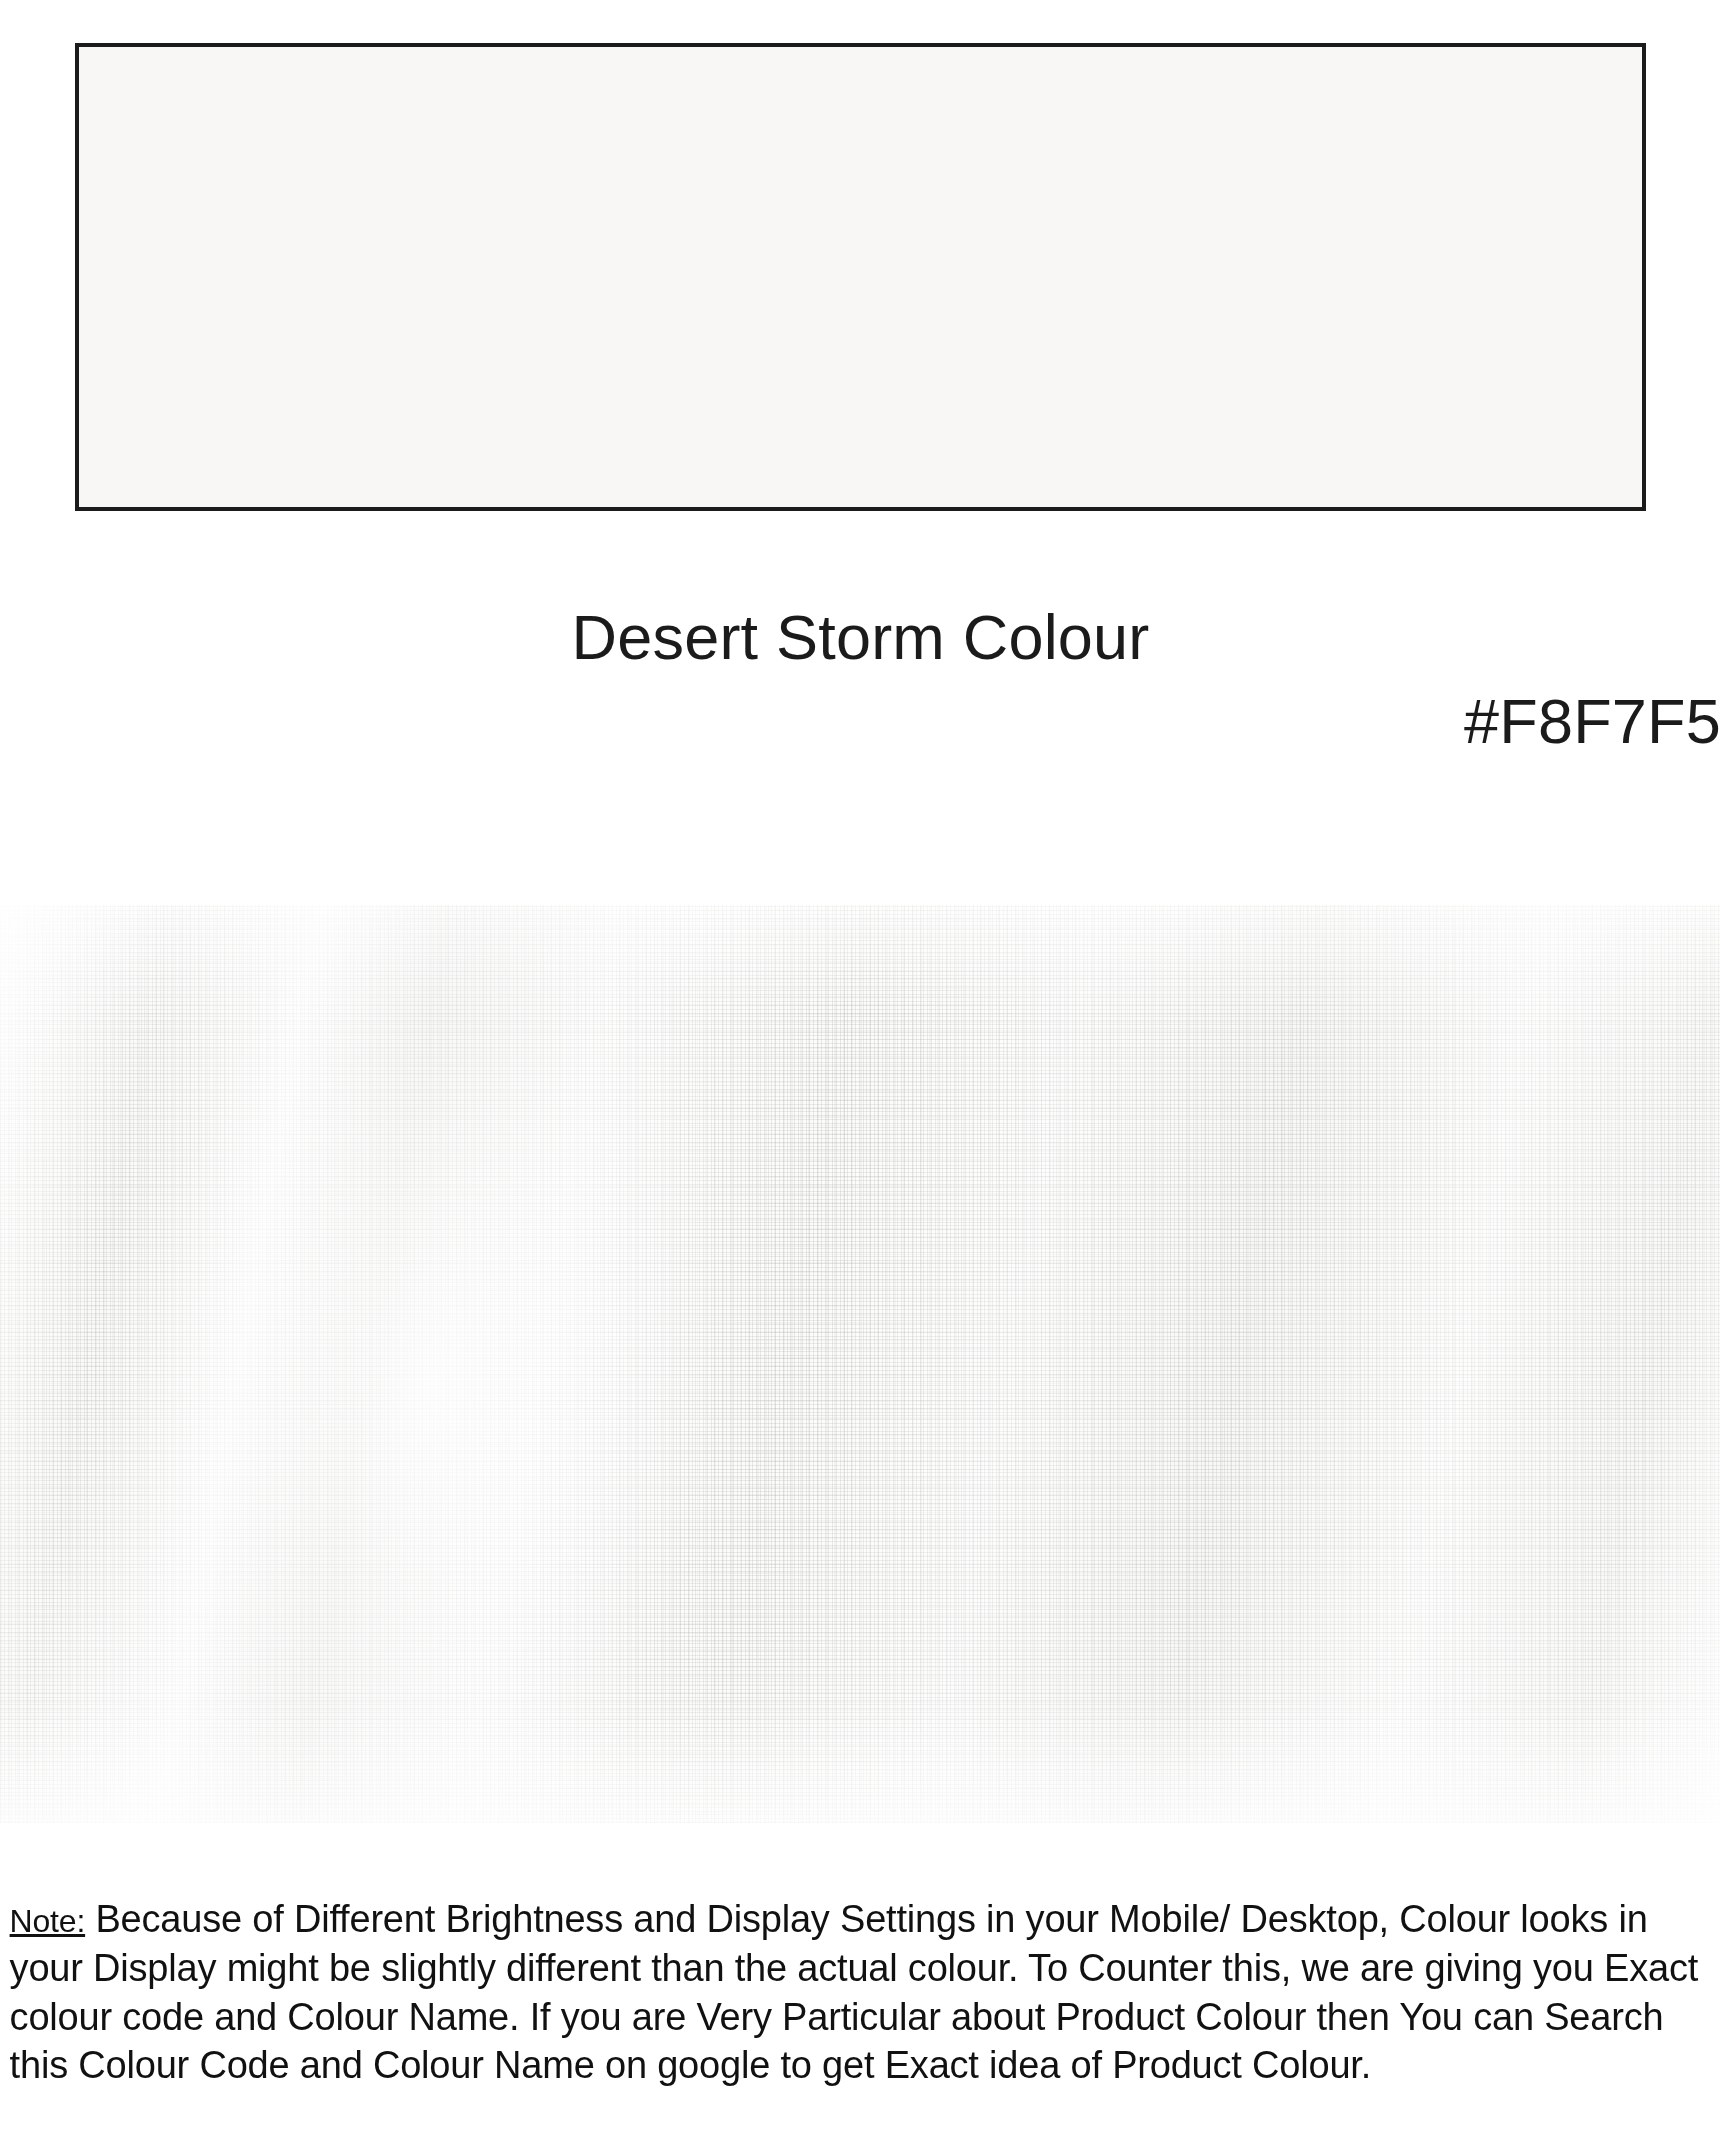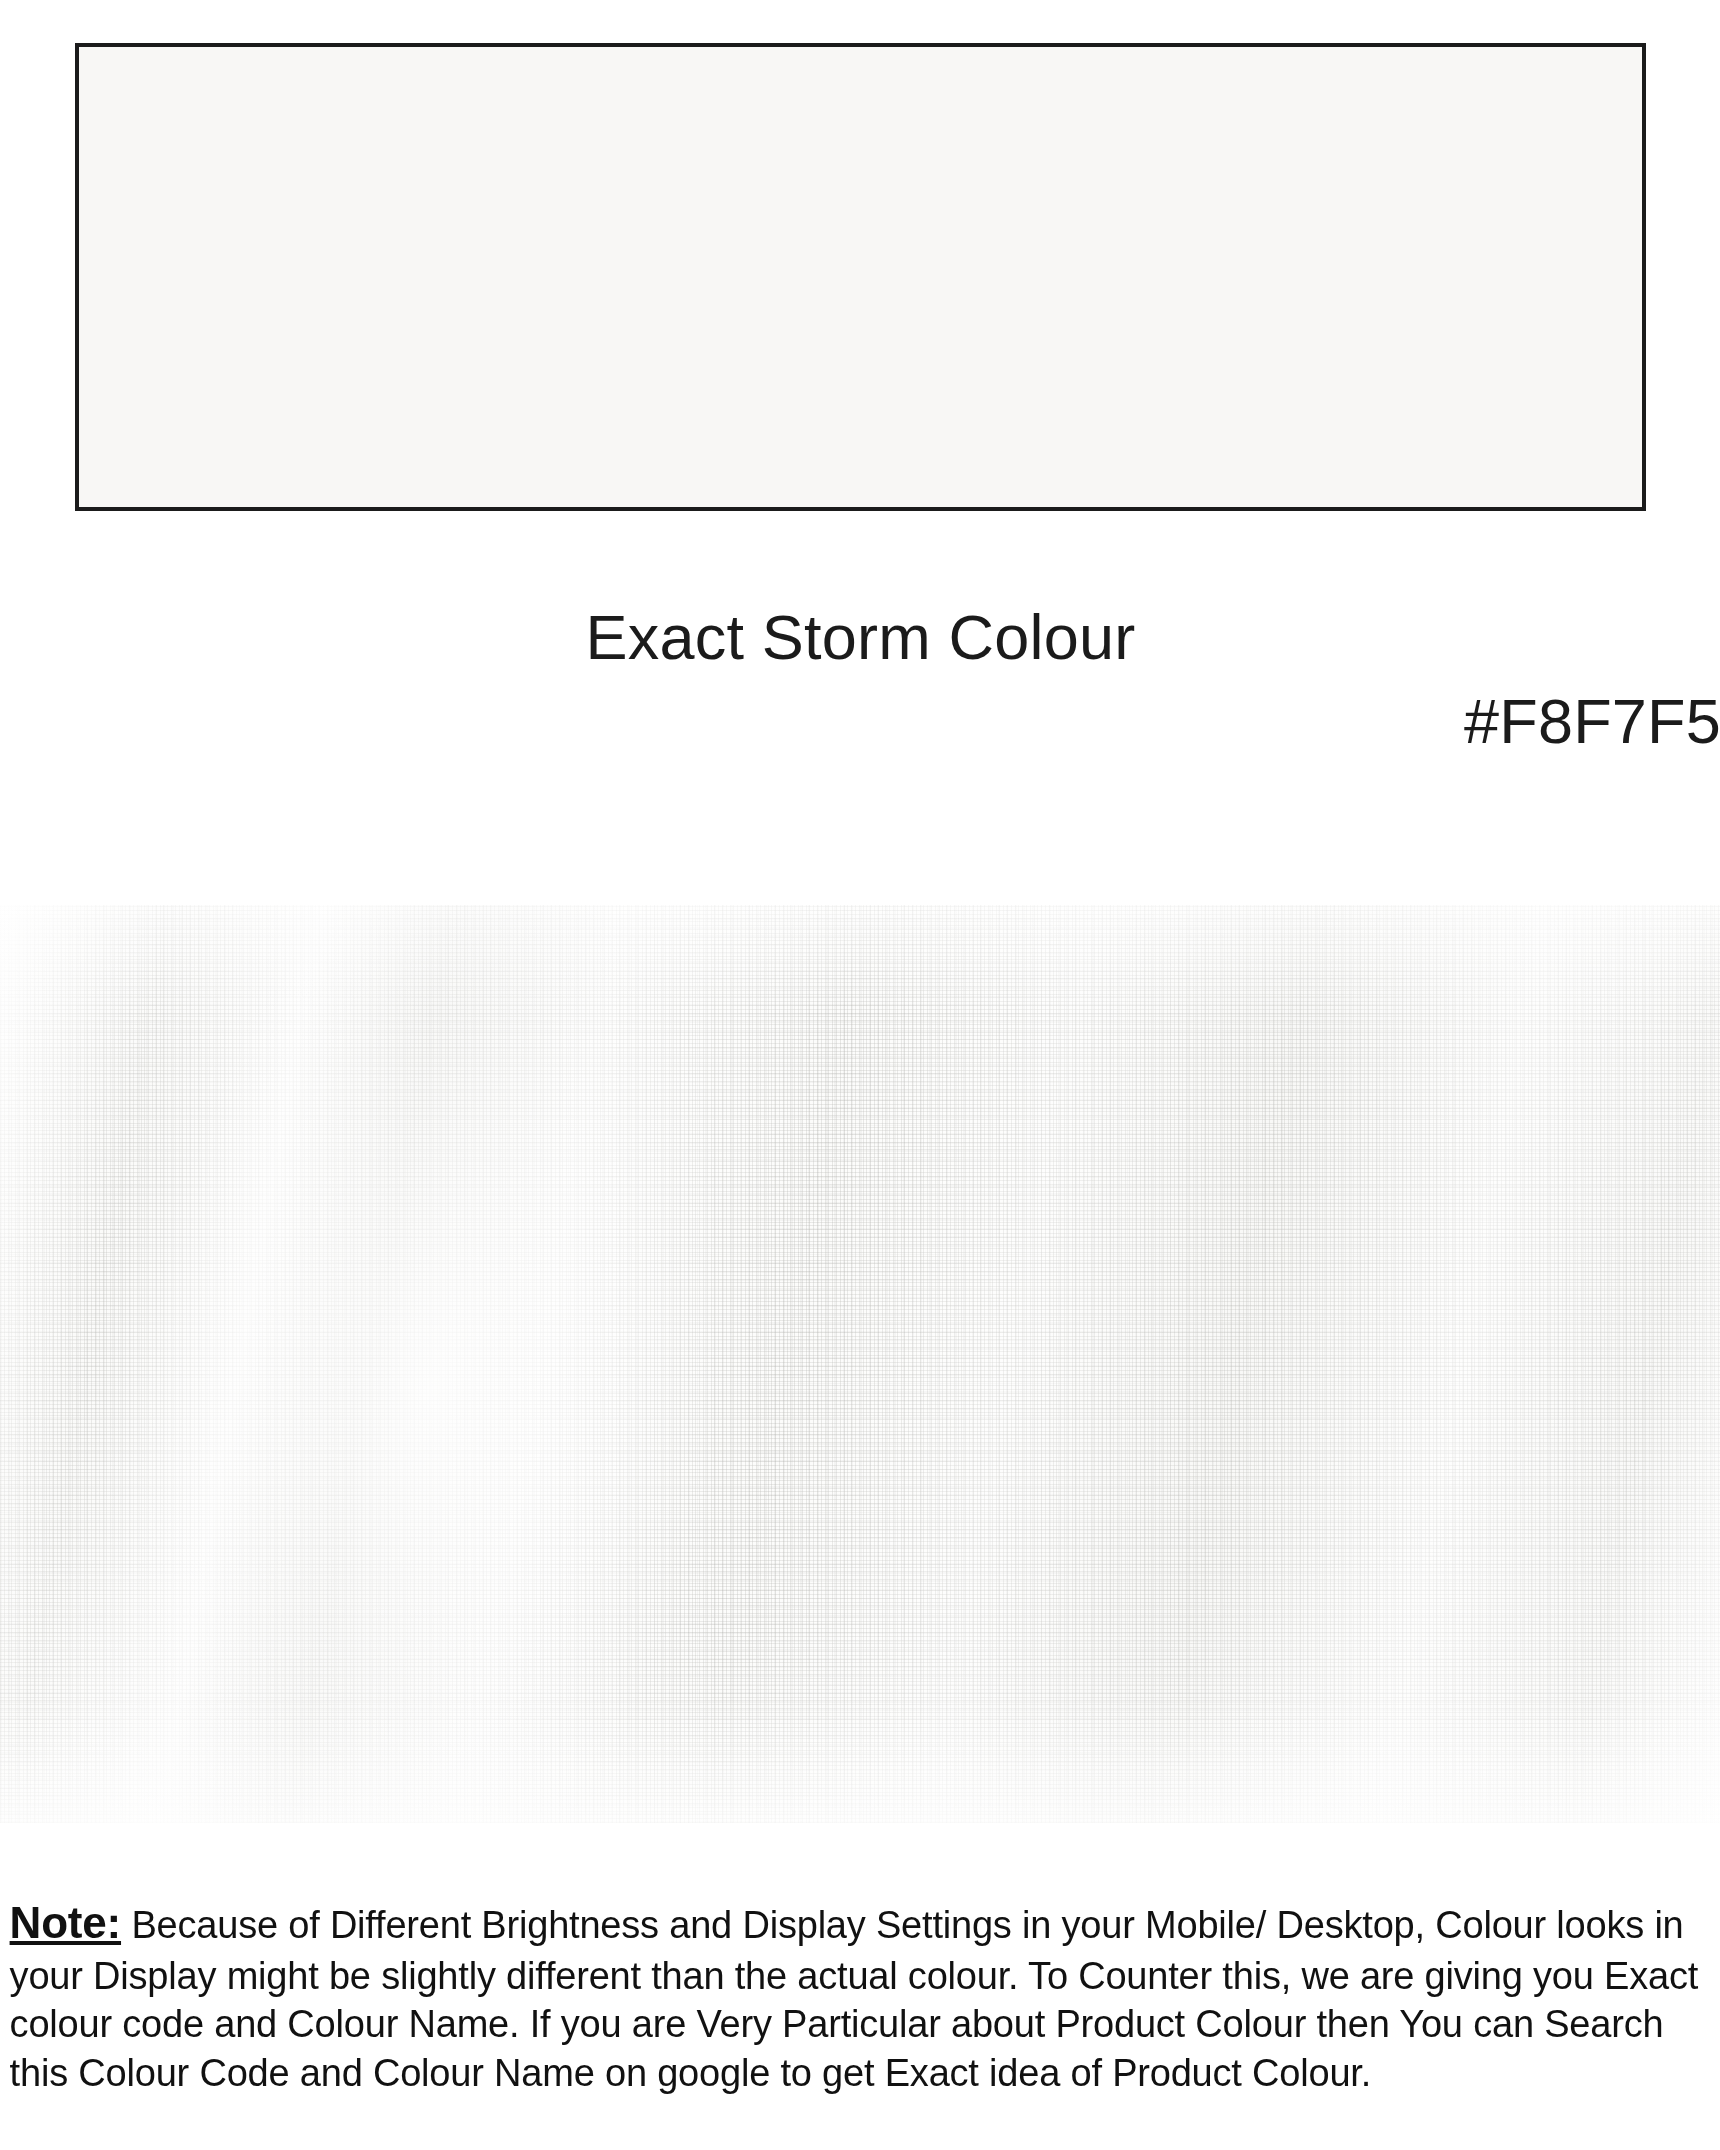--- a/index.html
+++ b/index.html
@@ -136,34 +136,34 @@
 
   
   .note {
     padding: 34px 7.6px 0 9.6px;
     font-size: 38px;
     line-height: 1.28;
     color: #111111;
     letter-spacing: -0.2px;
   }
   .note .lead {
-    font-weight: bold;
+    font-weight: normal;
     text-decoration: underline;
-    font-size: 44px;
+    font-size: 32px;
   }
 </style>
 </head>
 <body>
 
 <div class="swatch-wrap">
   <div class="swatch" id="swatch-box" style="background-color: rgb(248, 247, 245);"></div>
 </div>
 
 <div class="caption">
-  <span class="name">Exact Storm Colour</span>
+  <span class="name">Desert Storm Colour</span>
   <span class="hex">#F8F7F5</span>
 </div>
 
 <div class="fabric">
   <div class="weave"></div>
   <div class="weave2"></div>
   <div class="folds"></div>
   <div class="highlight"></div>
   <div class="vignette"></div>
 </div>

